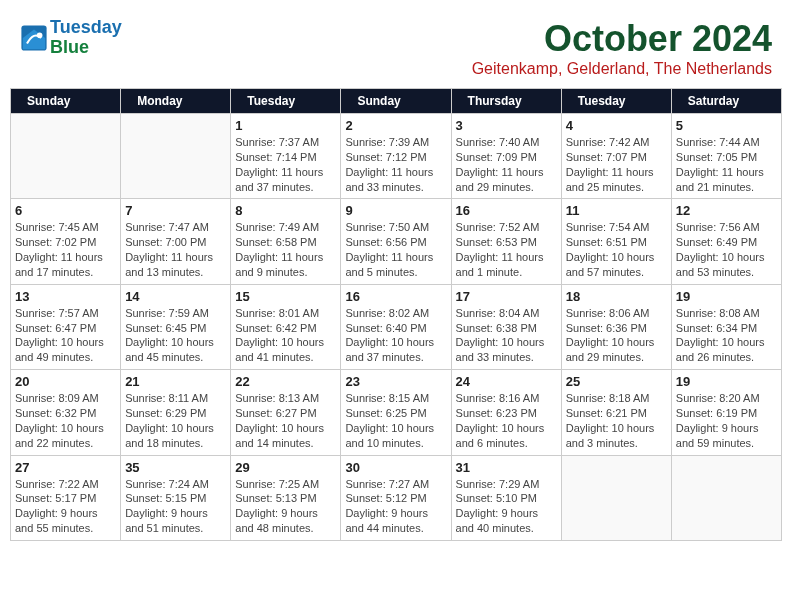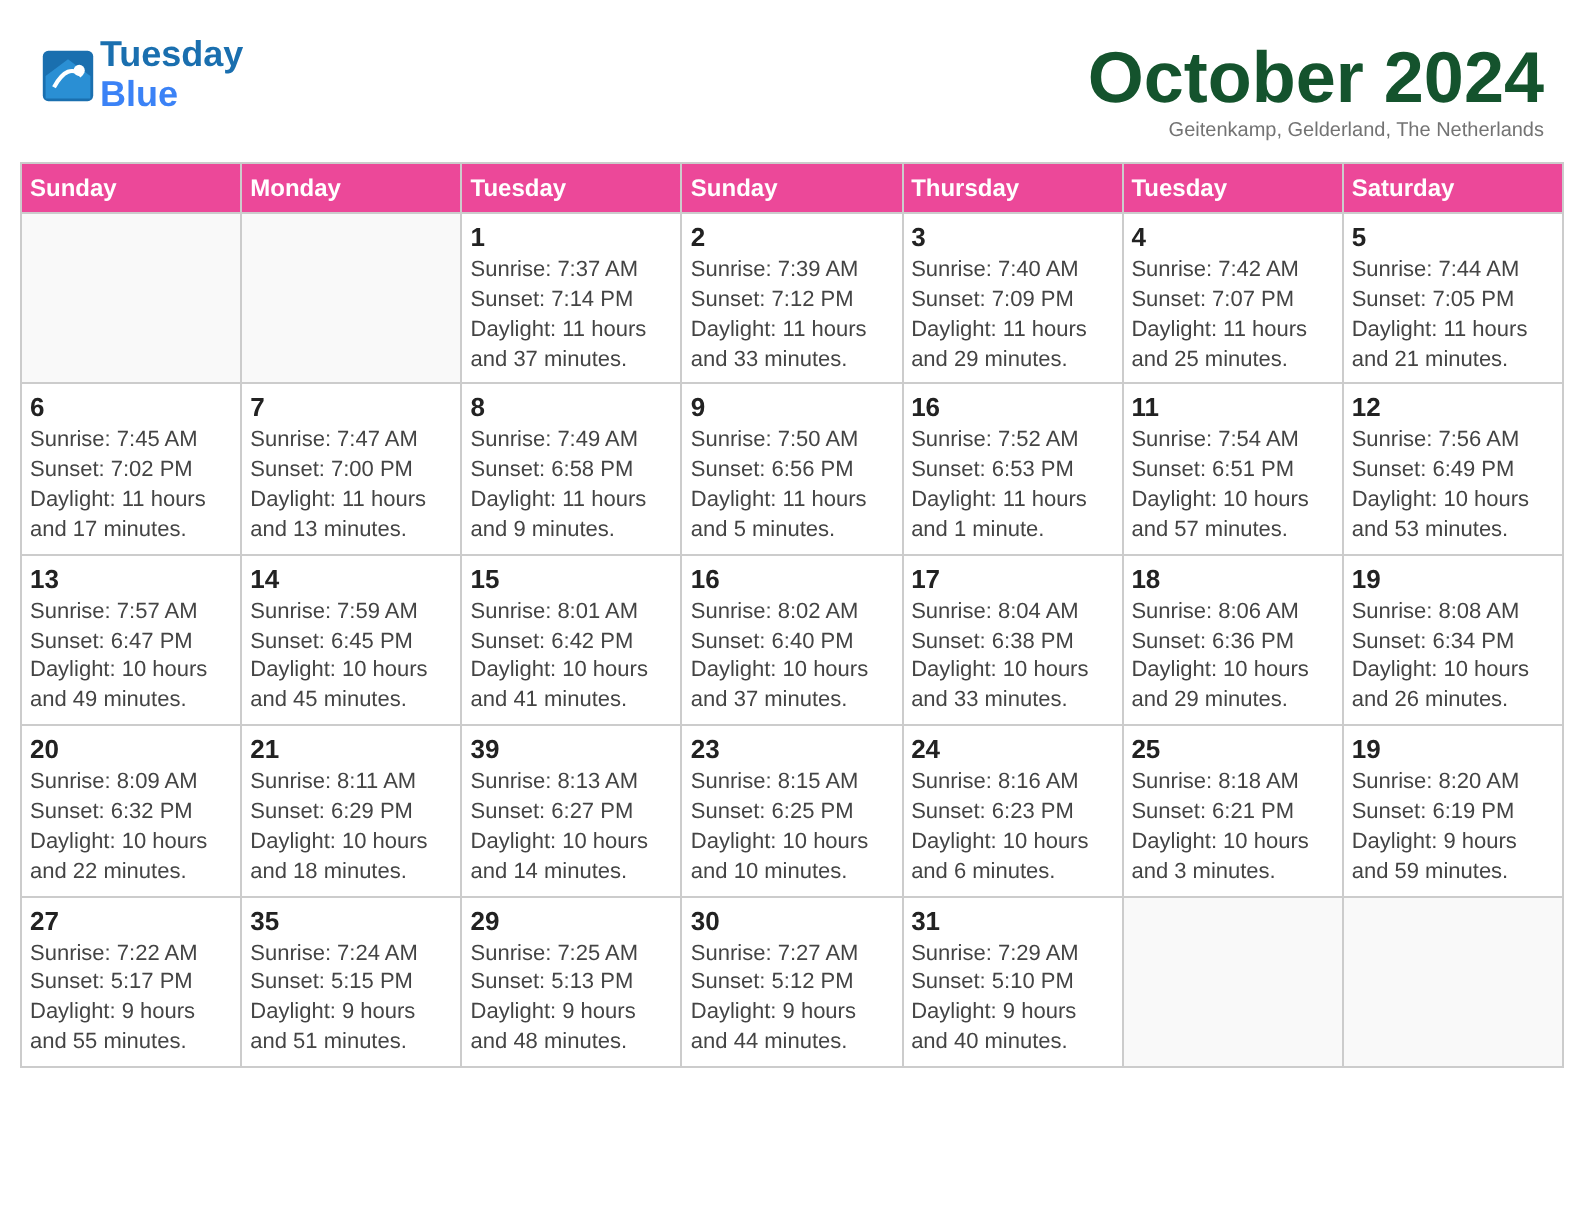--- a/index.html
+++ b/index.html
@@ -36,33 +36,33 @@
     }
     .title-block {
       text-align: right;
     }
     .month-title {
       font-size: 36px;
       font-weight: bold;
       color: #14532d;
     }
     .location {
-      font-size: 10px;
-      color: #737373;
+      font-size: 16px;
+      color: #b91c1c;
     }
     .calendar {
       width: 100%;
       border-collapse: collapse;
       margin-top: 6px;
       font-size: 11px;
     }
     .calendar th {
-      background: #ec4899;
+      background: #0f172a;
       color: #fff;
-      padding: 5px 4px;
+      padding: 5px 16px;
       text-align: left;
       font-size: 12px;
       font-weight: bold;
       border: 1px solid #ccc;
     }
     .calendar td {
       border: 1px solid #ccc;
       vertical-align: top;
       padding: 4px 4px;
       height: 80px;
@@ -97,21 +97,21 @@
 <div class="header">
   <div class="logo">
     <svg class="logo-icon" viewBox="0 0 40 40">
       <rect x="2" y="2" width="36" height="36" rx="4" fill="#1a6faf"></rect>
       <polygon points="20,8 36,20 36,36 20,36 4,36 4,20" fill="#2a8fd4"></polygon>
       <path d="M10 28 Q20 10 30 20" stroke="white" stroke-width="3" fill="none"></path>
       <circle cx="28" cy="16" r="4" fill="white"></circle>
     </svg>
     <div class="logo-text">
       <div><span>Tuesday</span></div>
-      <div style="color:#3b82f6;">Blue</div>
+      <div style="color:#15803d;">Blue</div>
     </div>
   </div>
   <div class="title-block">
     <div class="month-title">October 2024</div>
     <div class="location">Geitenkamp, Gelderland, The Netherlands</div>
   </div>
 </div>
 
 <table class="calendar">
   <thead>
@@ -213,21 +213,21 @@
       <tr class="row-stripe">
         <td>
           <span class="day-number">20</span>
           <div class="day-info">Sunrise: 8:09 AM<br>Sunset: 6:32 PM<br>Daylight: 10 hours and 22 minutes.</div>
         </td>
         <td>
           <span class="day-number">21</span>
           <div class="day-info">Sunrise: 8:11 AM<br>Sunset: 6:29 PM<br>Daylight: 10 hours and 18 minutes.</div>
         </td>
         <td>
-          <span class="day-number">39</span>
+          <span class="day-number">22</span>
           <div class="day-info">Sunrise: 8:13 AM<br>Sunset: 6:27 PM<br>Daylight: 10 hours and 14 minutes.</div>
         </td>
         <td>
           <span class="day-number">23</span>
           <div class="day-info">Sunrise: 8:15 AM<br>Sunset: 6:25 PM<br>Daylight: 10 hours and 10 minutes.</div>
         </td>
         <td>
           <span class="day-number">24</span>
           <div class="day-info">Sunrise: 8:16 AM<br>Sunset: 6:23 PM<br>Daylight: 10 hours and 6 minutes.</div>
         </td>

